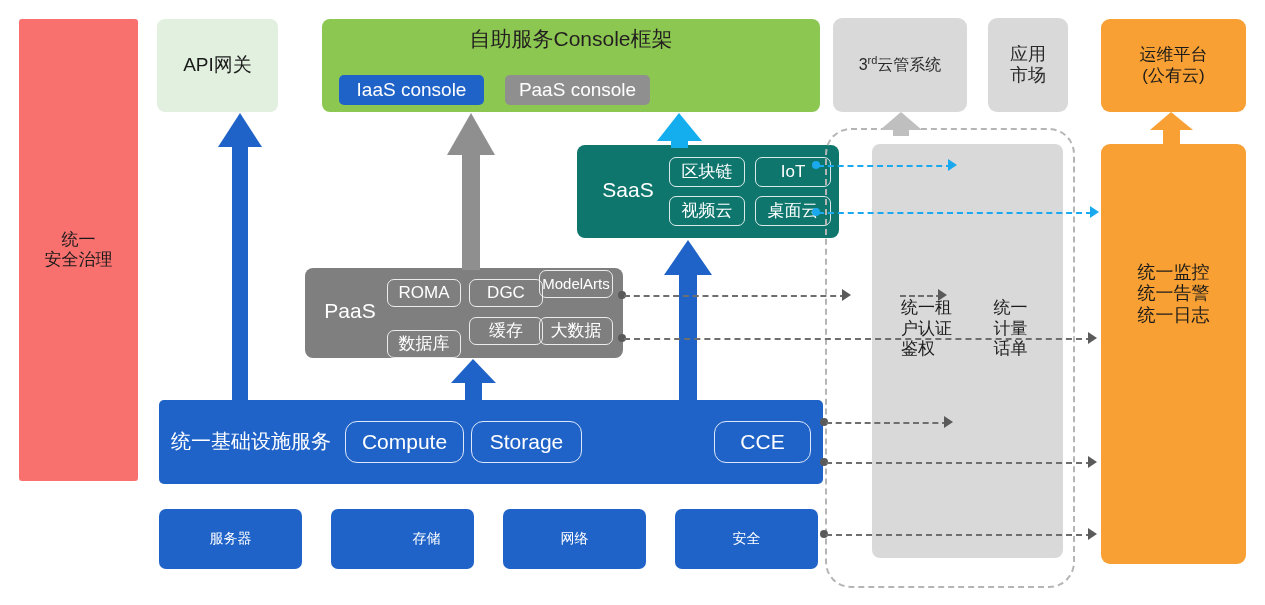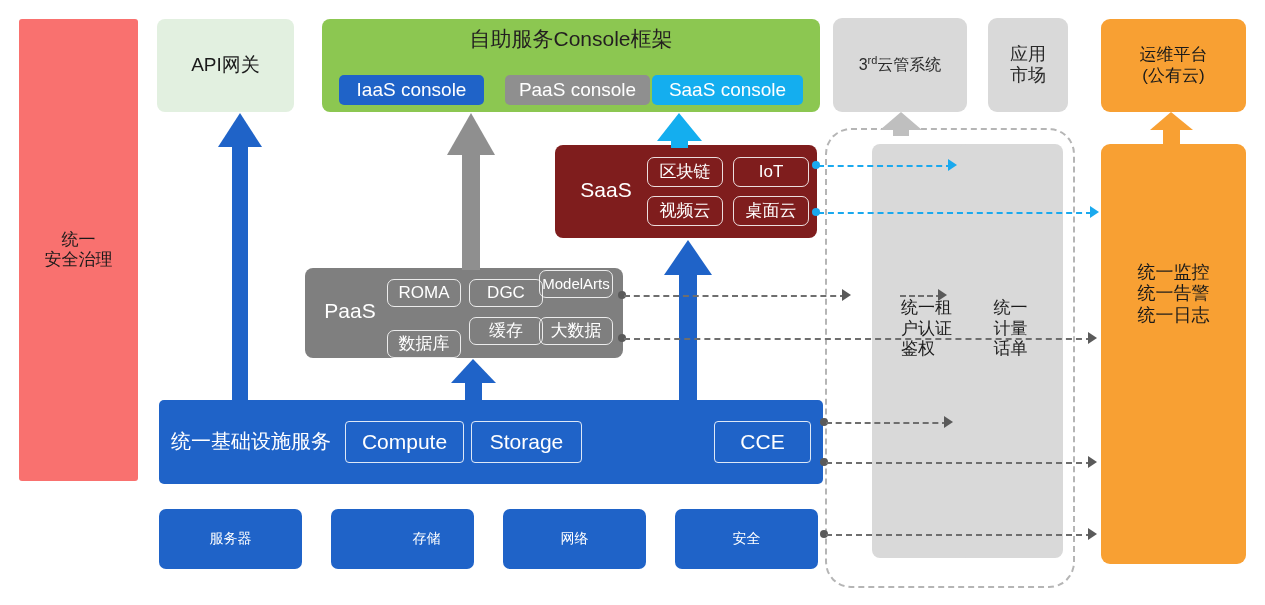--- a/index.html
+++ b/index.html
@@ -32,21 +32,21 @@
   #sec-panel {
     left: 19px; top: 19px; width: 119px; height: 462px;
     background: #f9716f;
     border-radius: 3px;
     color: #1a1a1a;
     font-size: 17px;
   }
 
   
   #api-gw {
-    left: 157px; top: 19px; width: 137px; height: 93px;
+    left: 157px; top: 19px; width: 121px; height: 93px;
     background: #e2f0e0;
     border-radius: 8px;
     color: #1a1a1a;
     font-size: 19px;
   }
 
   
   #console-frame {
     left: 322px; top: 19px; width: 498px; height: 93px;
     background: #8cc751;
@@ -96,22 +96,22 @@
     color: #1a1a1a; font-size: 17px;
   }
   #ops-bar {
     left: 1101px; top: 144px; width: 145px; height: 420px;
     background: #f8a033; border-radius: 9px;
     color: #1a1a1a; font-size: 18px;
   }
 
   
   #saas-block {
-    left: 555px; top: 145px; width: 262px; height: 93px;
-    background: #7f1d1d; border-radius: 8px;
+    left: 577px; top: 145px; width: 262px; height: 93px;
+    background: #0f766e; border-radius: 8px;
     display: block;
   }
   #saas-block .blk-label {
     position: absolute; left: 12px; top: 33px; width: 78px;
     color: #ffffff; font-size: 21px; text-align: center;
   }
   .svc-chip {
     position: absolute;
     border: 1.6px solid rgba(255,255,255,0.85);
     border-radius: 7px;
@@ -149,21 +149,21 @@
     background: #1f63c8; border-radius: 5px;
     display: block;
   }
   #infra-bar .blk-label {
     position: absolute; left: 12px; top: 30px;
     color: #ffffff; font-size: 20px;
   }
   .infra-chip {
     position: absolute; top: 21px; height: 42px;
     border: 1.6px solid rgba(255,255,255,0.85);
-    border-radius: 4px;
+    border-radius: 12px;
     display: flex; align-items: center; justify-content: center;
     color: #ffffff; font-size: 21px;
     box-sizing: border-box;
   }
   #infra-c1 { left: 186px; width: 119px; }
   #infra-c2 { left: 312px; width: 111px; }
   #infra-c3 { left: 429px; width: 119px; }
   #infra-c4 { left: 555px; width: 97px; }
 
   
@@ -238,23 +238,20 @@
   </div>
 
   <div class="box" id="console-frame">
     <div class="cf-title">自助服务Console框架</div>
     <div class="console-chip" id="chip-iaas">
       <span>IaaS console</span>
     </div>
     <div class="console-chip" id="chip-paas">
       <span>PaaS console</span>
     </div>
-    <div class="console-chip" id="chip-saas">
-      <span>SaaS console</span>
-    </div>
   </div>
 
   <div class="box" id="third-party">
     <span><span>3</span><sup>rd</sup><span>云管系统</span></span>
   </div>
 
   <div class="box" id="app-market">
     <div>
       <div>应用</div>
       <div>市场</div>

